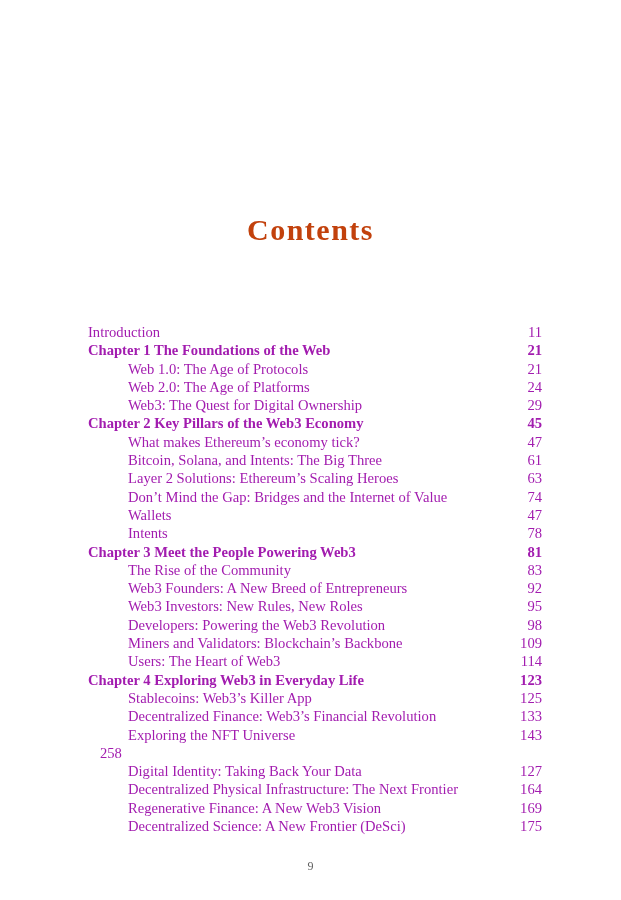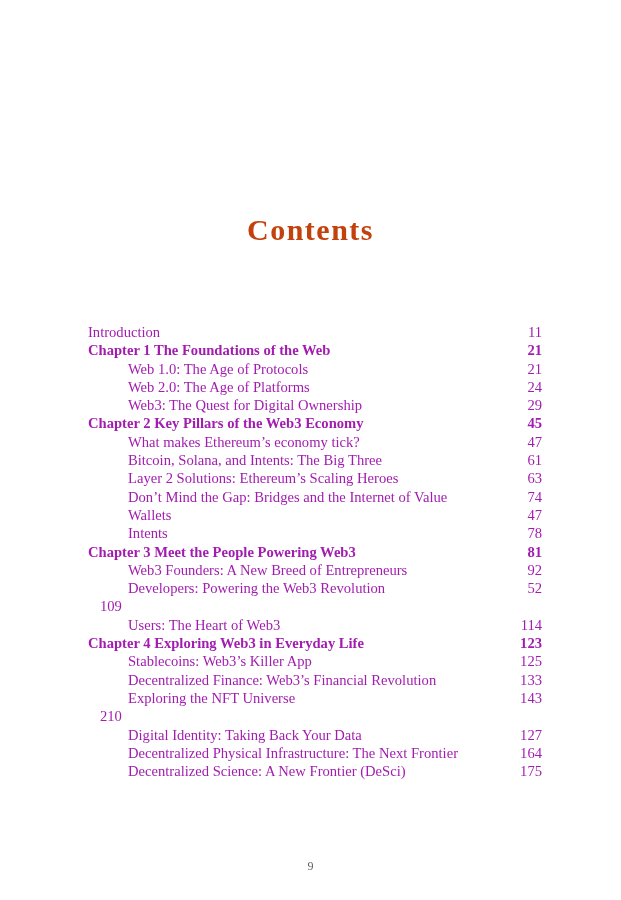--- a/index.html
+++ b/index.html
@@ -119,28 +119,37 @@
       </div>
       <div class="toc-row indent">
         <span class="toc-label">Intents</span>
         <span class="toc-page">78</span>
       </div>
       <div class="toc-row bold">
         <span class="toc-label">Chapter 3 Meet the People Powering Web3</span>
         <span class="toc-page">81</span>
       </div>
       <div class="toc-row indent">
+        <span class="toc-label">The Rise of the Community</span>
+        <span class="toc-page">83</span>
+      </div>
+      <div class="toc-row indent">
         <span class="toc-label">Web3 Founders: A New Breed of Entrepreneurs</span>
         <span class="toc-page">92</span>
       </div>
       <div class="toc-row indent">
-        <span class="toc-label">Developers: Powering the Web3 Revolution</span>
-        <span class="toc-page">52</span>
+        <span class="toc-label">Web3 Investors: New Rules, New Roles</span>
+        <span class="toc-page">95</span>
       </div>
       <div class="toc-row indent">
+        <span class="toc-label">Developers: Powering the Web3 Revolution</span>
+        <span class="toc-page">98</span>
+      </div>
+      <div class="toc-row indent">
+        <span class="toc-label">Miners and Validators: Blockchain’s Backbone</span>
         <span class="toc-page">109</span>
       </div>
       <div class="toc-row indent">
         <span class="toc-label">Users: The Heart of Web3</span>
         <span class="toc-page">114</span>
       </div>
       <div class="toc-row bold">
         <span class="toc-label">Chapter 4 Exploring Web3 in Everyday Life</span>
         <span class="toc-page">123</span>
       </div>
@@ -150,29 +159,33 @@
       </div>
       <div class="toc-row indent">
         <span class="toc-label">Decentralized Finance: Web3’s Financial Revolution</span>
         <span class="toc-page">133</span>
       </div>
       <div class="toc-row indent">
         <span class="toc-label">Exploring the NFT Universe</span>
         <span class="toc-page">143</span>
       </div>
       <div class="toc-row indent">
-        <span class="toc-page">210</span>
+        <span class="toc-page">258</span>
       </div>
       <div class="toc-row indent">
         <span class="toc-label">Digital Identity: Taking Back Your Data</span>
         <span class="toc-page">127</span>
       </div>
       <div class="toc-row indent">
         <span class="toc-label">Decentralized Physical Infrastructure: The Next Frontier</span>
         <span class="toc-page">164</span>
       </div>
       <div class="toc-row indent">
+        <span class="toc-label">Regenerative Finance: A New Web3 Vision</span>
+        <span class="toc-page">169</span>
+      </div>
+      <div class="toc-row indent">
         <span class="toc-label">Decentralized Science: A New Frontier (DeSci)</span>
         <span class="toc-page">175</span>
       </div>
     </div>
   <div class="folio">9</div>
 </div>
 
 </body></html>

